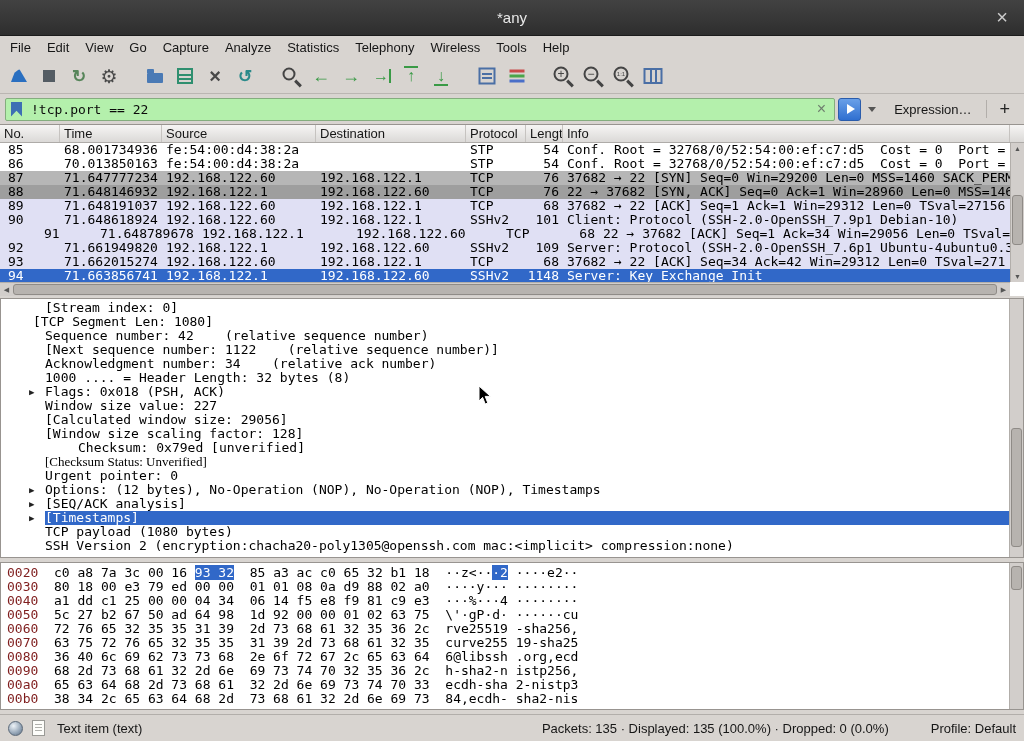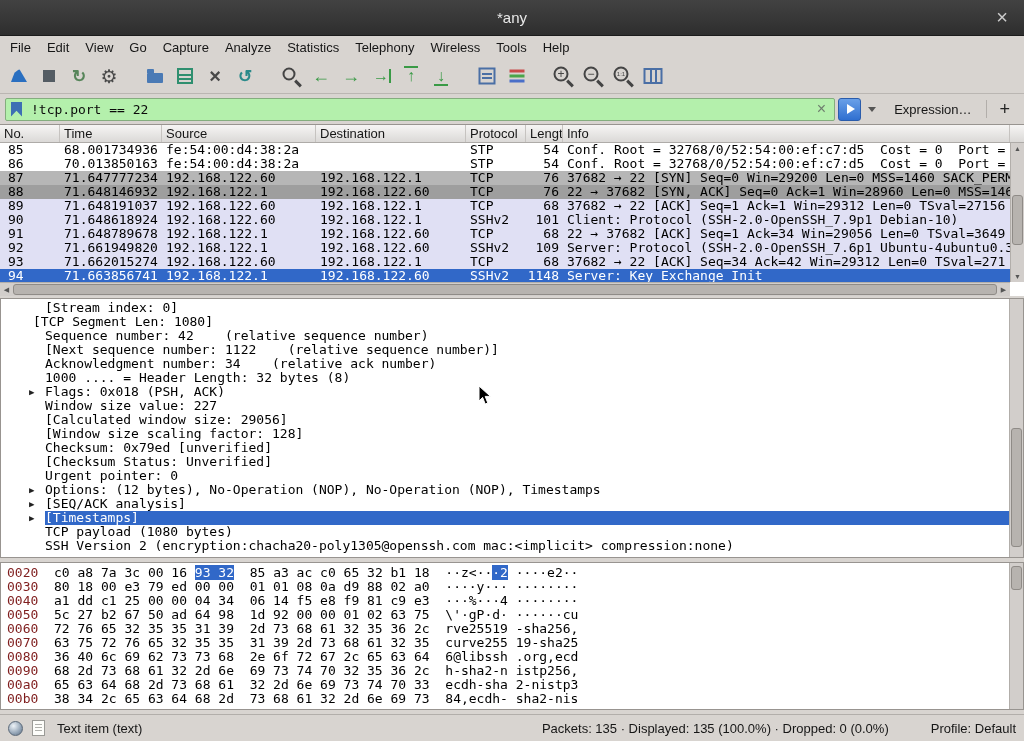--- a/index.html
+++ b/index.html
@@ -286,21 +286,21 @@
         <div class="pl-row row-lavender">
           <div class="pl-cell cell-no" style="width: 60px;">90</div>
           <div class="pl-cell cell-time" style="width: 102px;">71.648618924</div>
           <div class="pl-cell cell-source" style="width: 154px;">192.168.122.60</div>
           <div class="pl-cell cell-destination" style="width: 150px;">192.168.122.1</div>
           <div class="pl-cell cell-protocol" style="width: 60px;">SSHv2</div>
           <div class="pl-cell cell-length" style="width: 37px;">101</div>
           <div class="pl-cell cell-info" style="width: 447px;">Client: Protocol (SSH-2.0-OpenSSH_7.9p1 Debian-10)</div>
         </div>
         <div class="pl-row row-lavender">
-          <div class="pl-cell cell-no" style="width: 60px;">91</div>
+          <div class="pl-cell cell-no" style="width: 60px; margin-left: 36px;">91</div>
           <div class="pl-cell cell-time" style="width: 102px;">71.648789678</div>
           <div class="pl-cell cell-source" style="width: 154px;">192.168.122.1</div>
           <div class="pl-cell cell-destination" style="width: 150px;">192.168.122.60</div>
           <div class="pl-cell cell-protocol" style="width: 60px;">TCP</div>
           <div class="pl-cell cell-length" style="width: 37px;">68</div>
           <div class="pl-cell cell-info" style="width: 447px;">22 → 37682 [ACK] Seq=1 Ack=34 Win=29056 Len=0 TSval=3649</div>
         </div>
         <div class="pl-row row-lavender">
           <div class="pl-cell cell-no" style="width: 60px;">92</div>
           <div class="pl-cell cell-time" style="width: 102px;">71.661949820</div>
@@ -376,25 +376,25 @@
           <span class="dtext">Window size value: 227</span>
         </div>
         <div class="detail-line" style="padding-left: 28px;">
           <span class="expander none"></span>
           <span class="dtext">[Calculated window size: 29056]</span>
         </div>
         <div class="detail-line" style="padding-left: 28px;">
           <span class="expander none"></span>
           <span class="dtext">[Window size scaling factor: 128]</span>
         </div>
-        <div class="detail-line" style="padding-left: 28px;">
+        <div class="detail-line" style="padding-left: 28px; gap: 33px;">
           <span class="expander none"></span>
           <span class="dtext">Checksum: 0x79ed [unverified]</span>
         </div>
-        <div class="detail-line" style="padding-left: 28px;">
+        <div class="detail-line" style="padding-left: 28px; font-family: Liberation Serif, serif;">
           <span class="expander none"></span>
           <span class="dtext">[Checksum Status: Unverified]</span>
         </div>
         <div class="detail-line" style="padding-left: 28px;">
           <span class="expander none"></span>
           <span class="dtext">Urgent pointer: 0</span>
         </div>
         <div class="detail-line" style="padding-left: 28px;">
           <span class="expander collapsed"></span>
           <span class="dtext">Options: (12 bytes), No-Operation (NOP), No-Operation (NOP), Timestamps</span>

